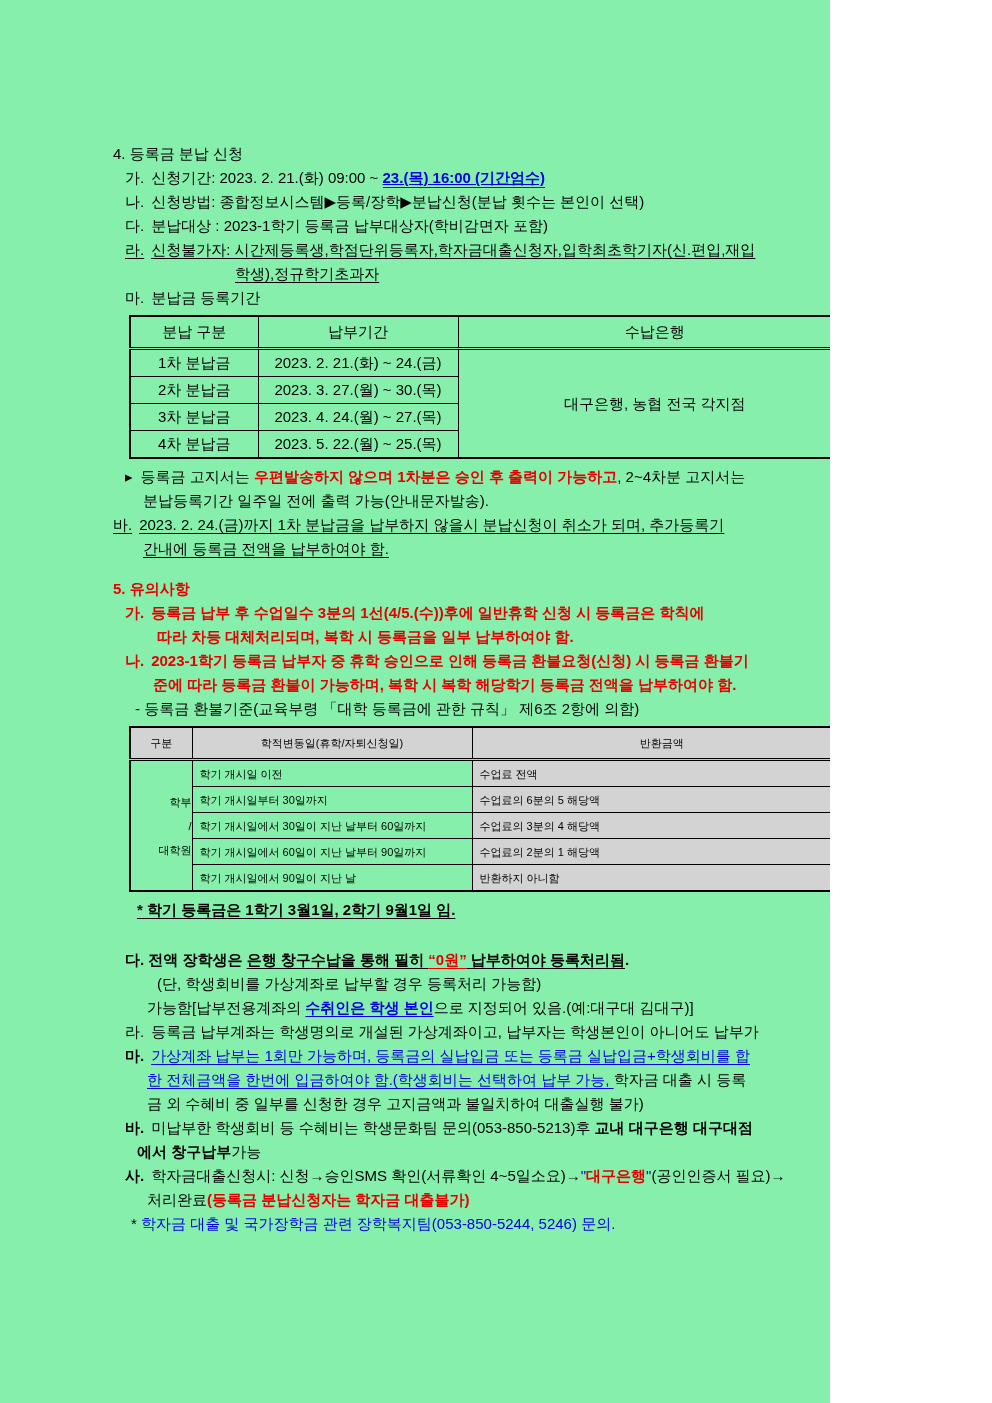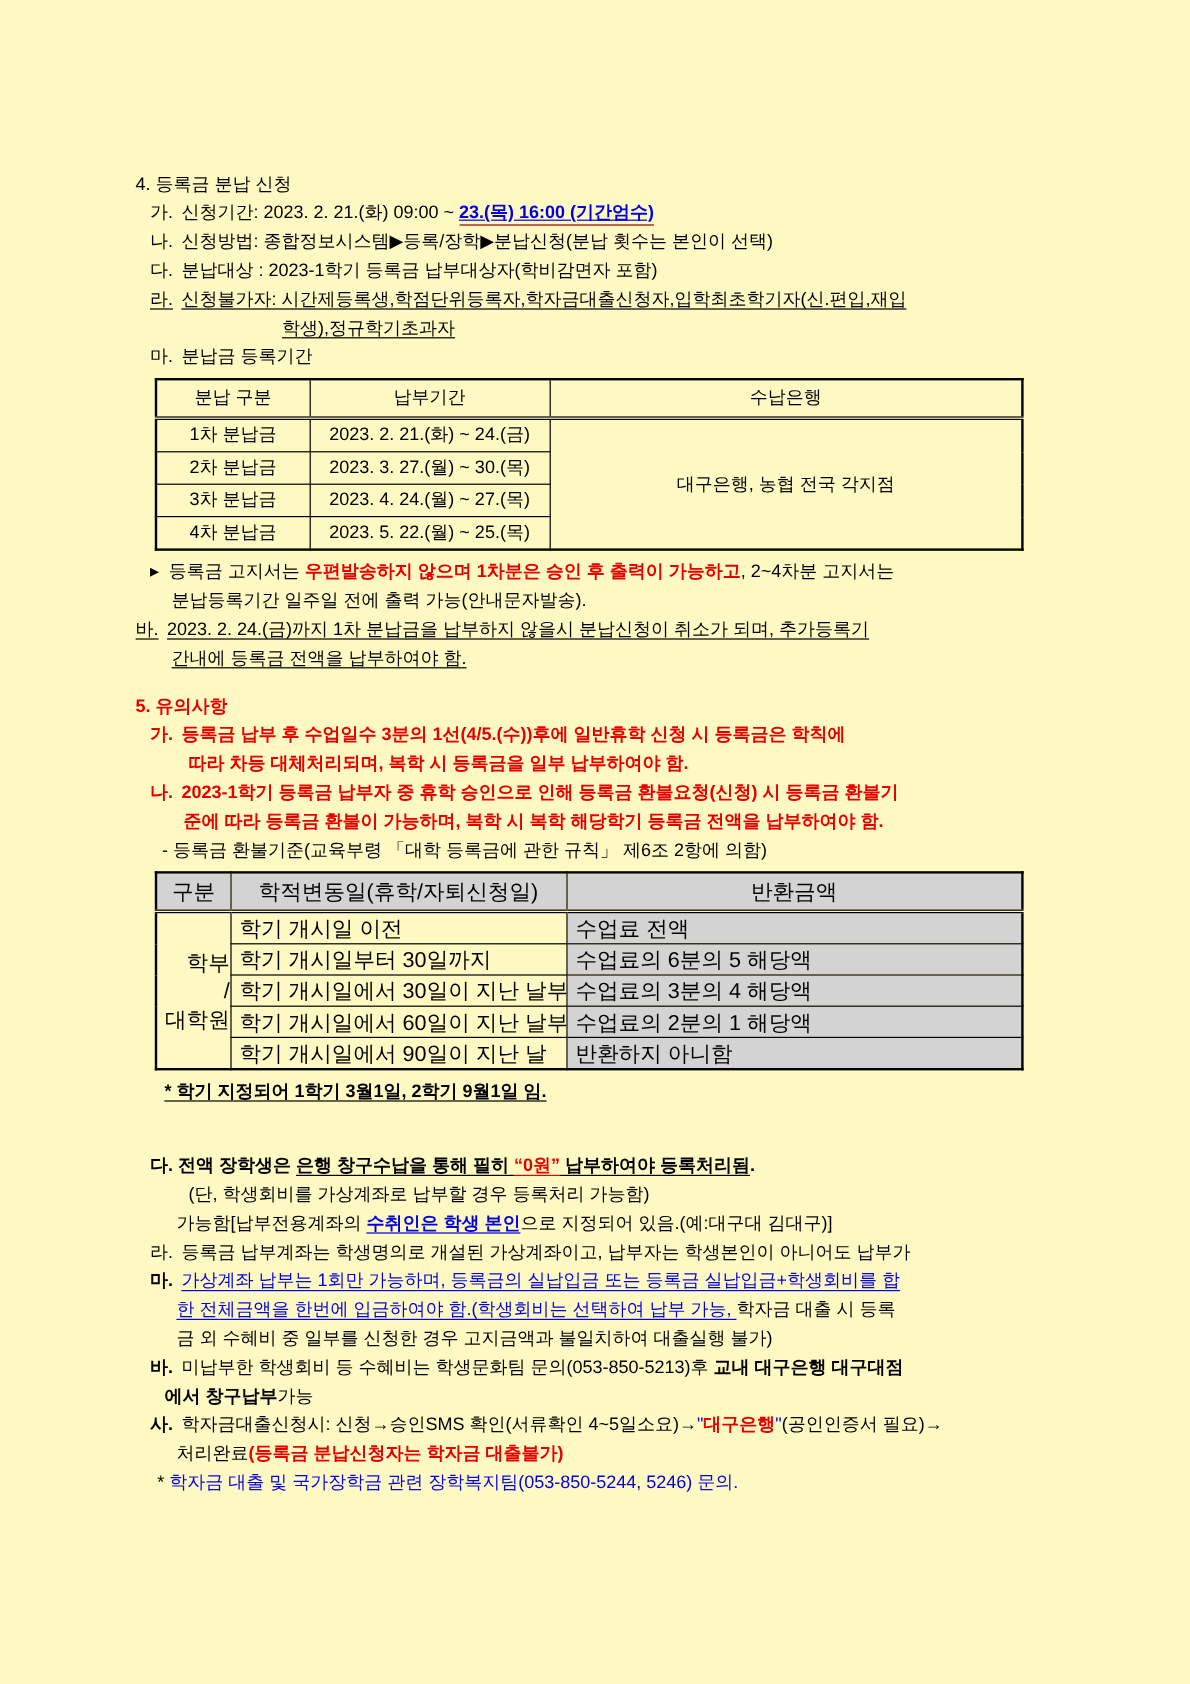--- a/index.html
+++ b/index.html
@@ -1,16 +1,16 @@
 <!DOCTYPE html>
 <html><head>
 <meta charset="utf-8">
 <style>
   html,body{margin:0;padding:0;background:#ffffff;}
-  .page{position:relative;width:992px;height:1403px;background:#fef9c3;overflow:hidden;
+  .page{position:relative;width:830px;height:1403px;background:#86efac;overflow:hidden;
         color:#000;font-family:"Liberation Sans","DejaVu Sans",sans-serif;
         font-size:15px;line-height:24px;}
   .content{padding:142px 100px 0 113px;}
   .line{white-space:nowrap;}
   .item{padding-left:12px;}
   .lbl{margin-right:7px;}
   .b{font-weight:bold;}
   .r{color:#e60000;}
   .bl{color:#0000e0;}
   .u{text-decoration:underline;text-underline-offset:3px;}
@@ -20,27 +20,27 @@
   .sec5-title{color:#e60000;font-weight:bold;margin-top:16px;}
   .cont-ra{padding-left:122px;}
   .cont-30{padding-left:30px;}
   .cont-45{padding-left:44px;}
   .cont-40{padding-left:40px;}
   .cont-35{padding-left:34px;}
   .cont-25{padding-left:24px;}
   .dash-line{padding-left:22px;}
   .star1{padding-left:24px;font-weight:bold;margin-top:2px;}
   .star2{padding-left:18px;}
-  .gap-top{margin-top:38px;}
+  .gap-top{margin-top:26px;}
   table{border-collapse:collapse;table-layout:fixed;margin:5px 0 6px 16px;}
   td,th{border:1px solid #000;white-space:nowrap;overflow:hidden;padding:0;}
   .t1{width:722px;text-align:center;border:2px solid #000;}
   .t1 th{height:30px;font-weight:normal;border-bottom:3px double #000;margin-left:21px;}
   .t1 td{height:26px;}
-  .t2{width:722px;border:2px solid #000;font-size:18px;}
+  .t2{width:722px;border:2px solid #000;font-size:11px;}
   .t2 th{height:30px;font-weight:normal;background:#d3d3d3;border-bottom:3px double #000;text-align:center;}
   .t2 td{height:25px;text-align:left;padding-left:7px;}
   .t2 td.grp{text-align:right;padding-left:0;}
   .t2 td.ret{background:#d3d3d3;}
   .bullet{margin-right:8px;}
   .note-block{margin-top:4px;}
 </style>
 </head>
 <body>
 
@@ -170,21 +170,21 @@
         <td class="ret">수업료의 2분의 1 해당액</td>
       </tr>
       <tr>
         <td>학기 개시일에서 90일이 지난 날</td>
         <td class="ret">반환하지 아니함</td>
       </tr>
     </tbody>
       </table>
 
     <div class="line star1">
-      <span class="u">* 학기 지정되어 1학기 3월1일, 2학기 9월1일 임.</span>
+      <span class="u">* 학기 등록금은 1학기 3월1일, 2학기 9월1일 임.</span>
     </div>
 
     <div class="line item gap-top">
       <span class="b">다. 전액 장학생은 </span><span class="b u">은행 창구수납을 통해 필히 </span><span class="b r u">“0원”</span><span class="b u"> 납부하여야 등록처리됨</span><span class="b">.</span>
     </div>
     <div class="line item cont-45">
       <span>(단, 학생회비를 가상계좌로 납부할 경우 등록처리 가능함)</span>
     </div>
 
     <div class="line item cont-35">

